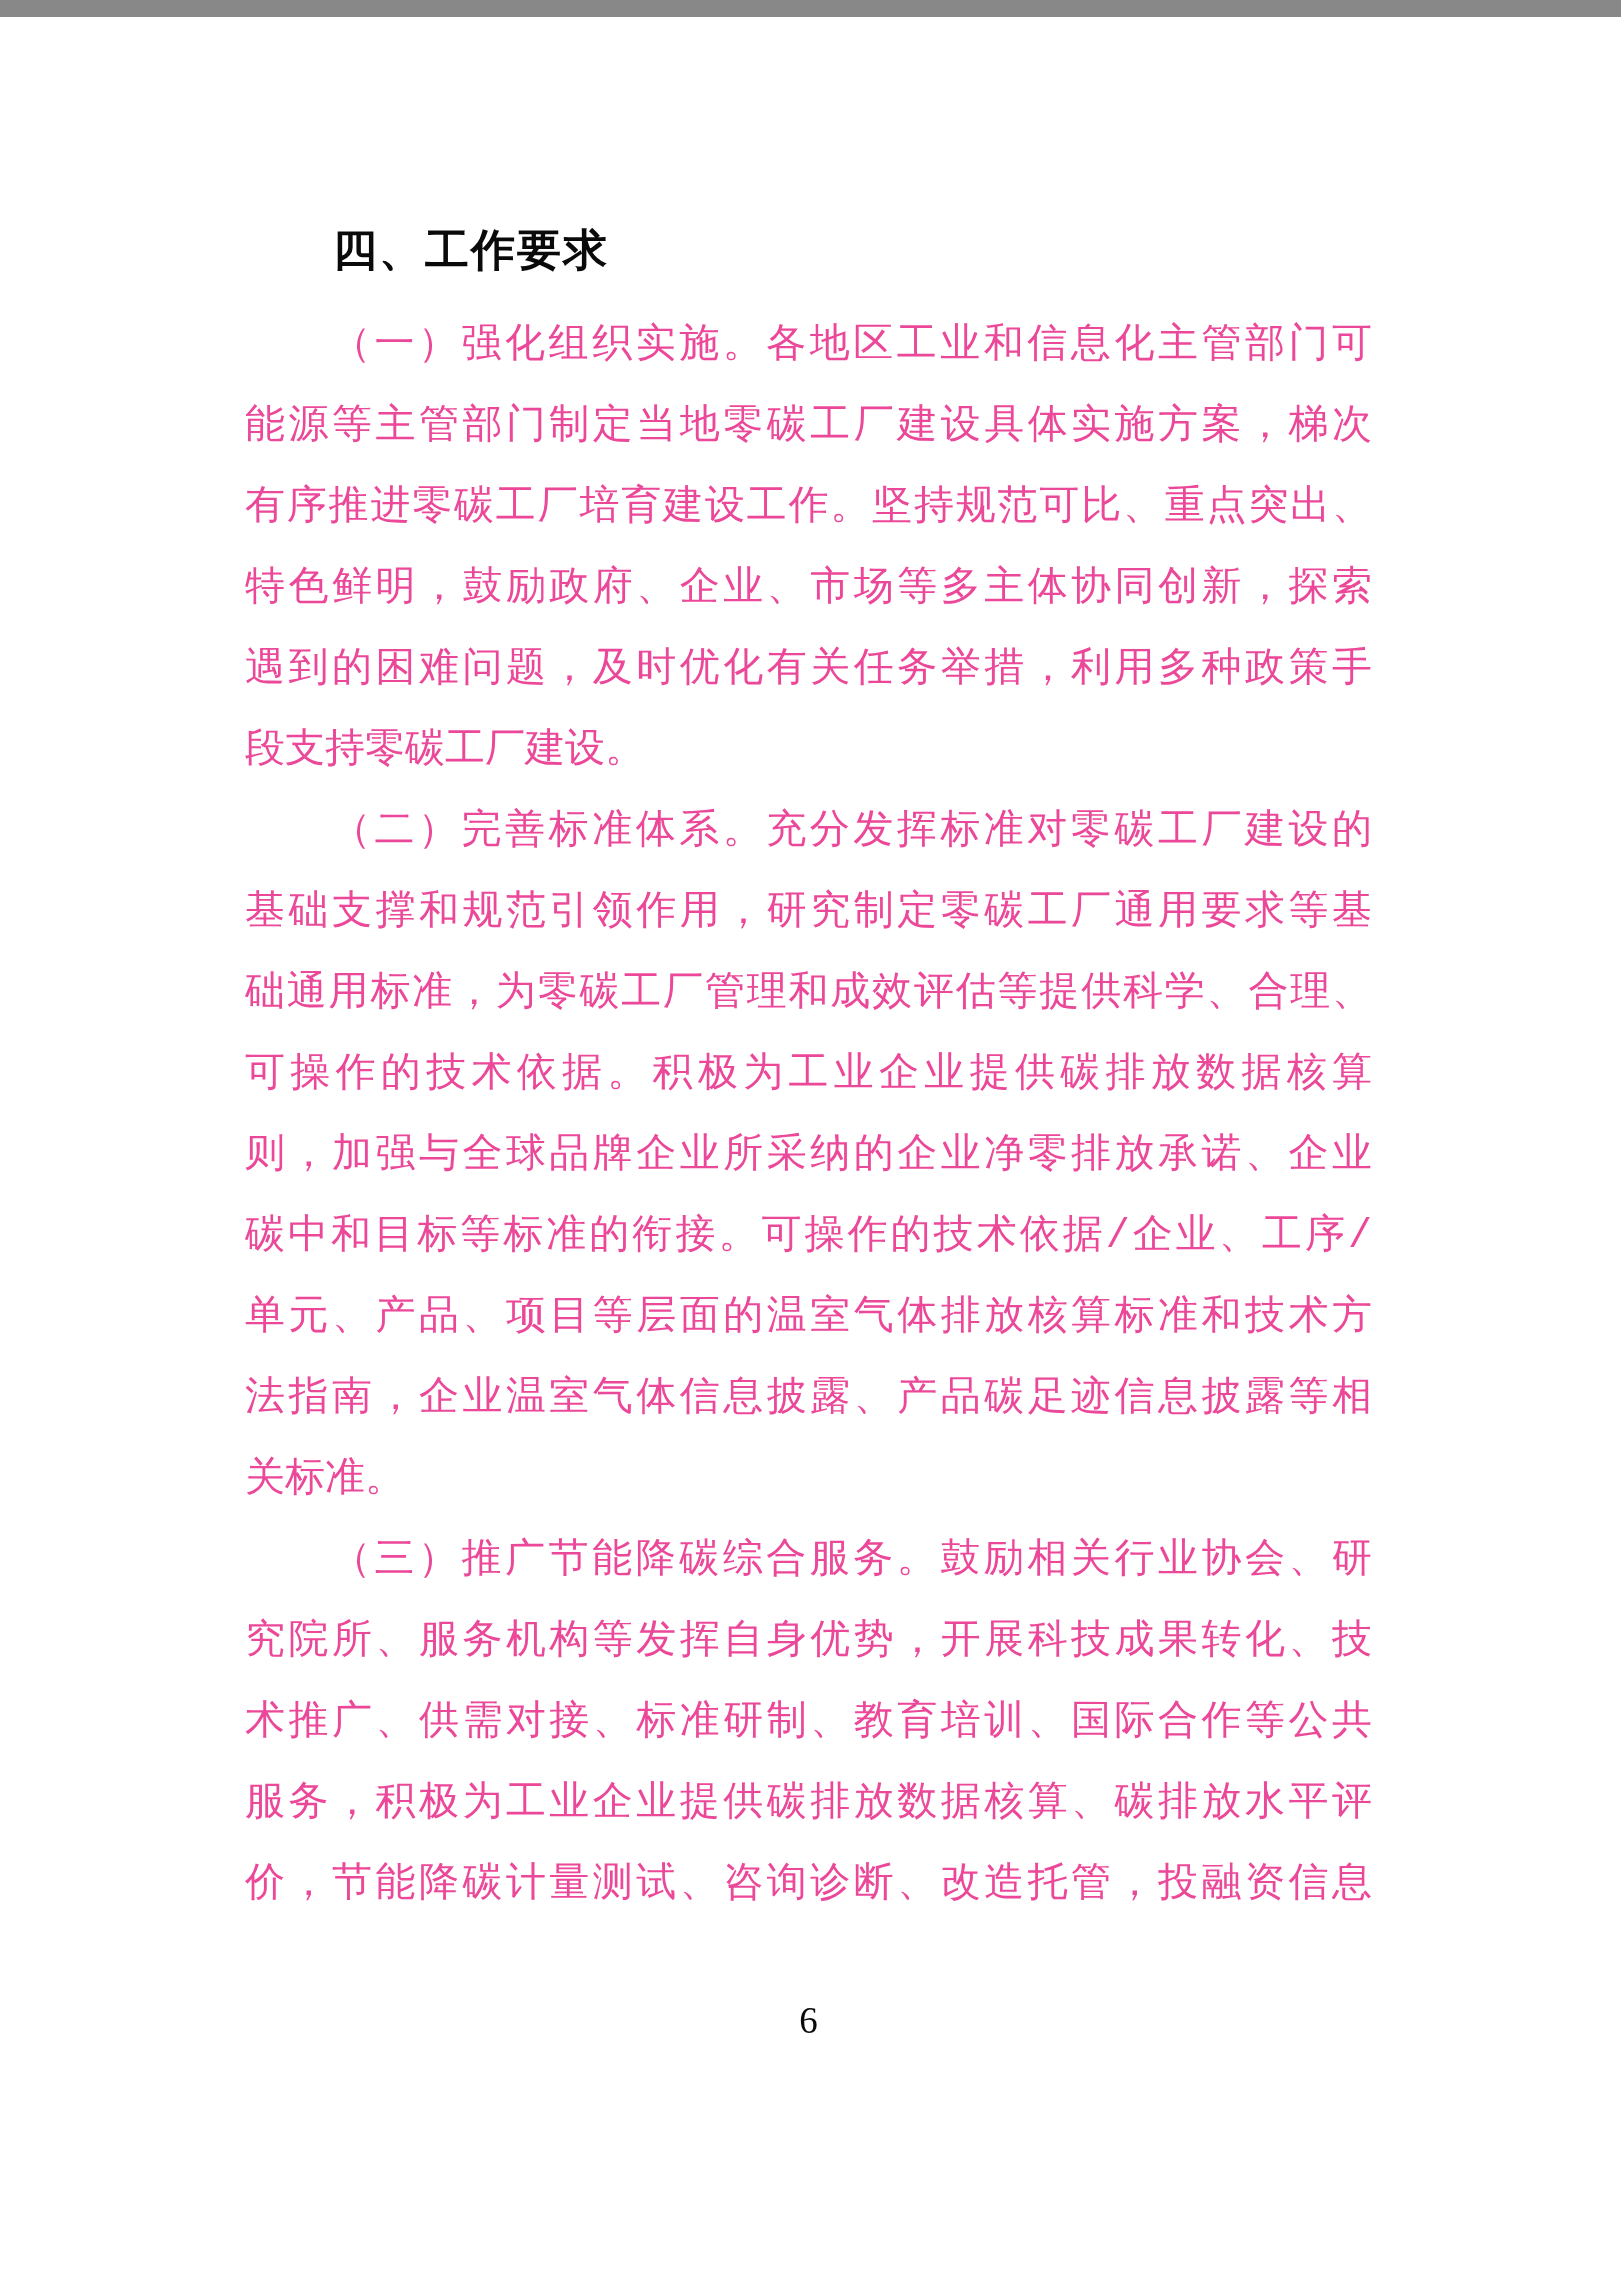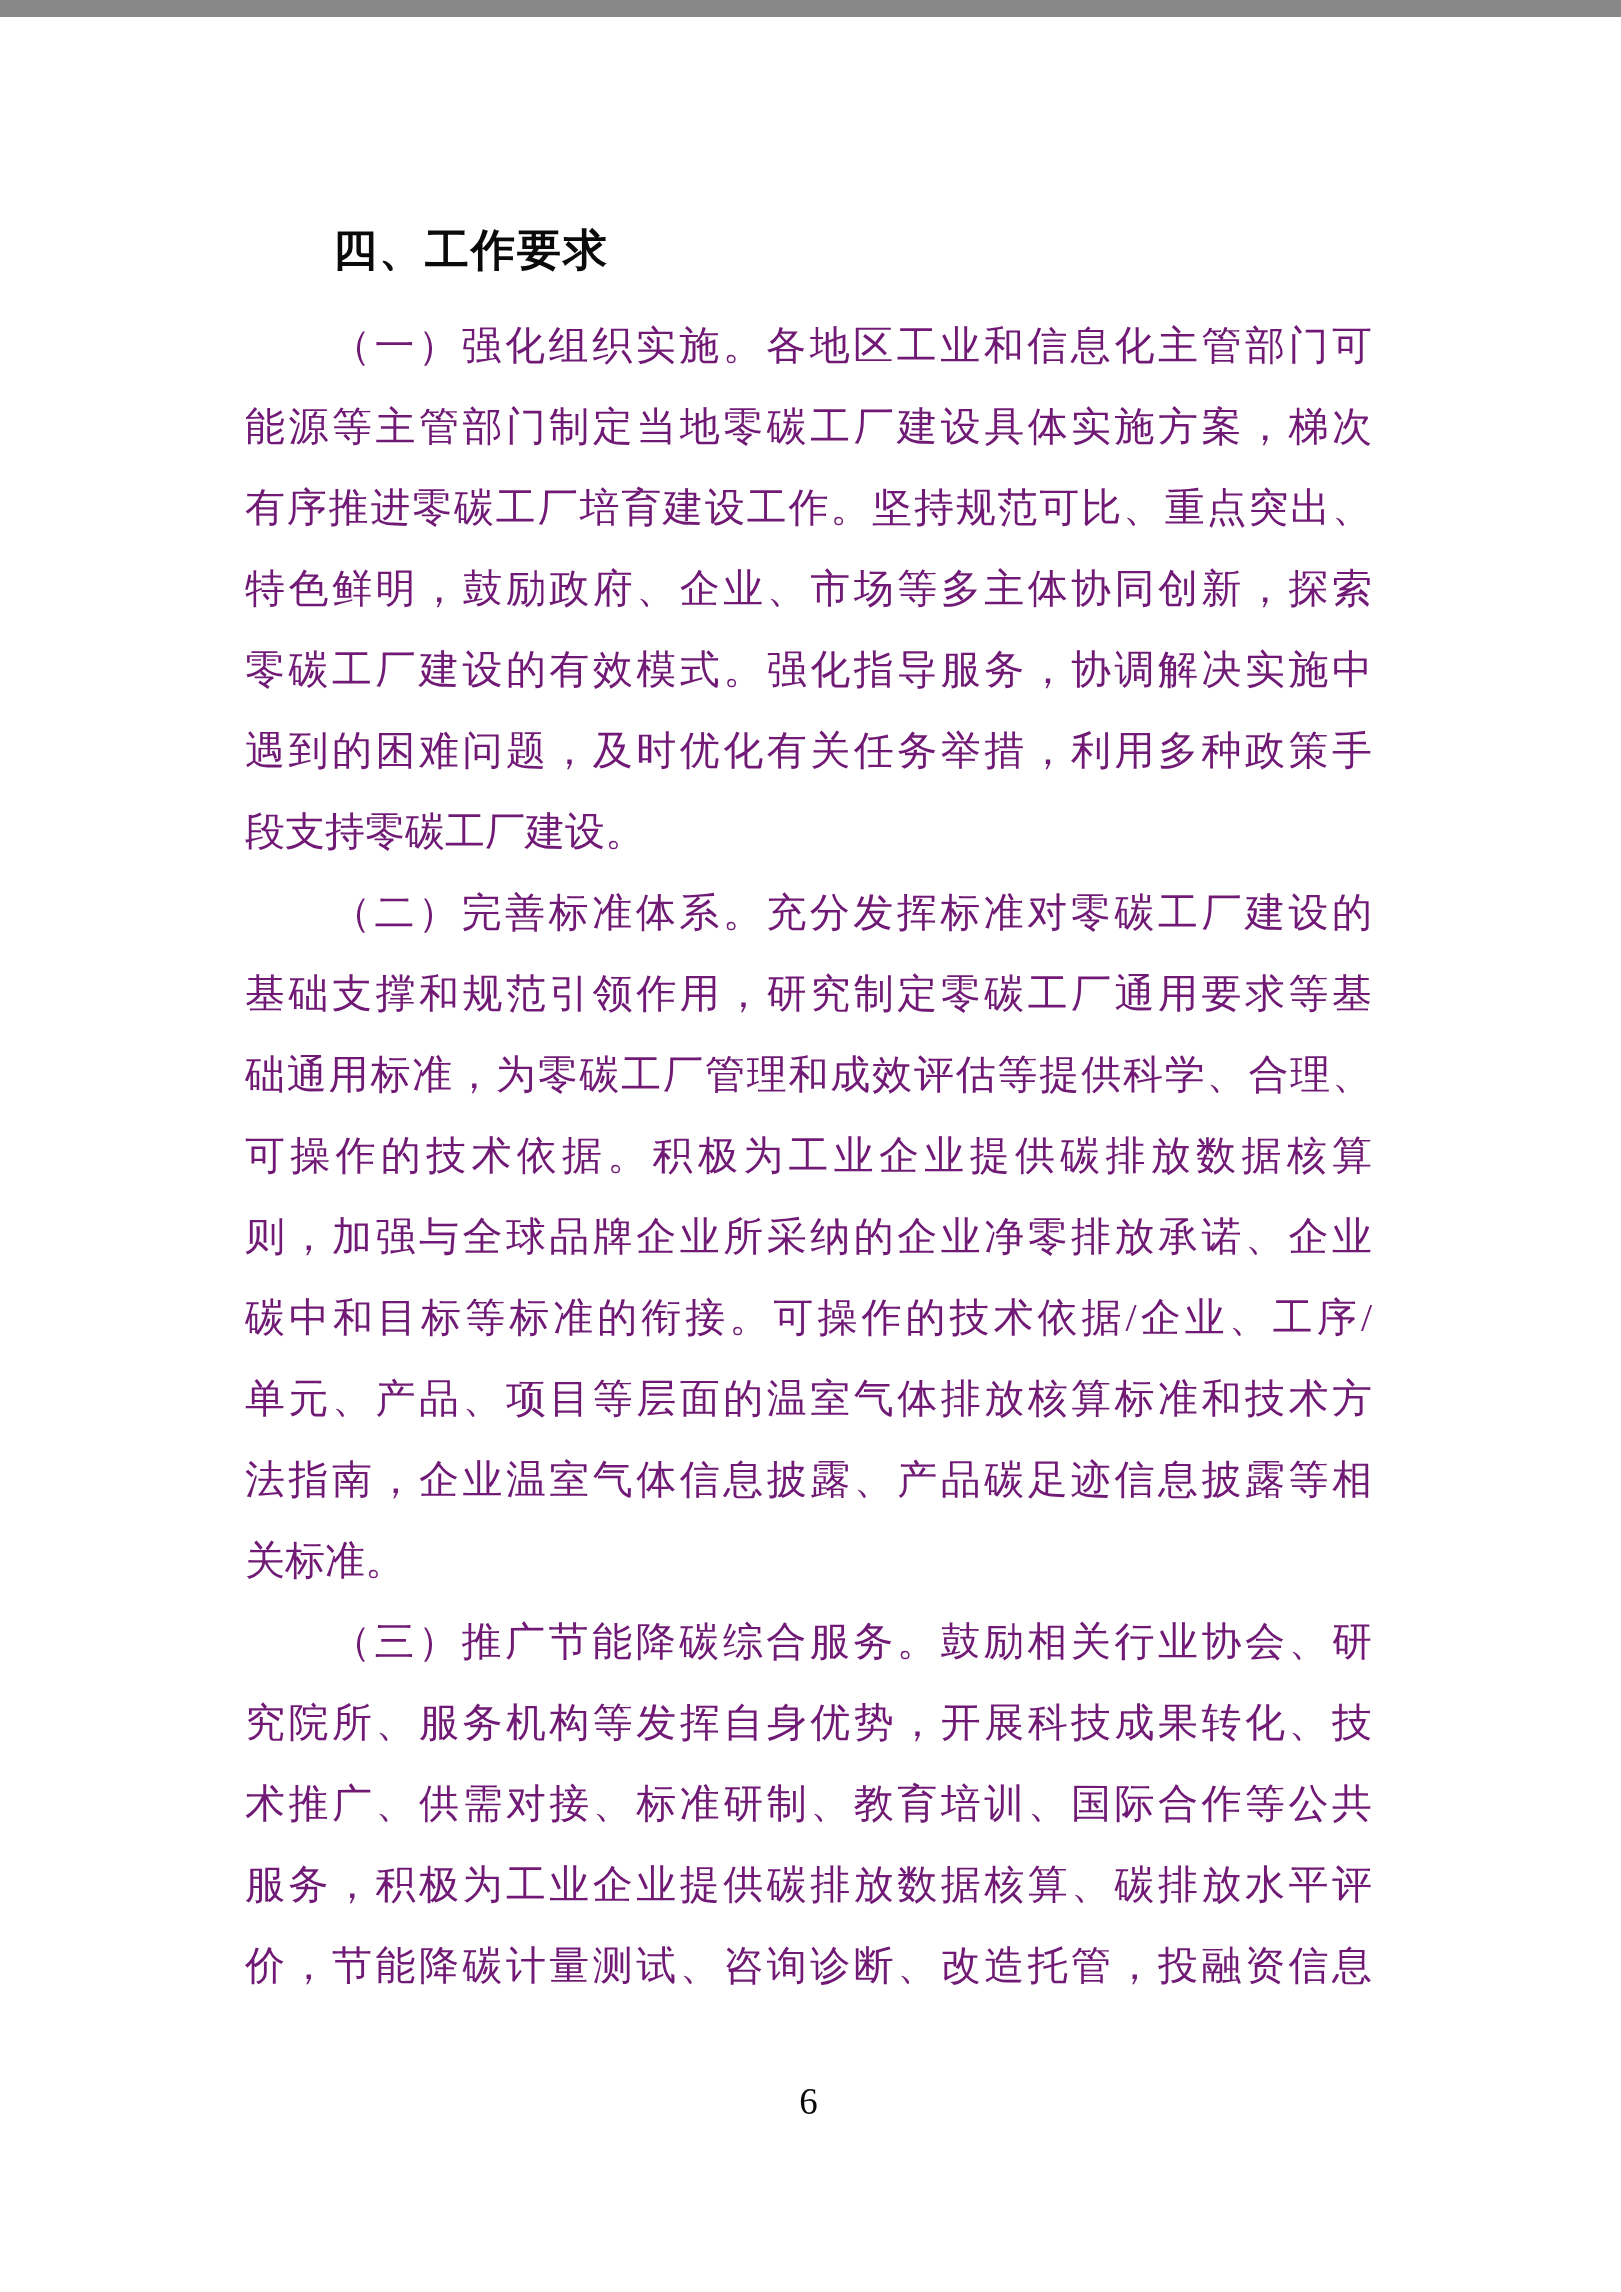--- a/index.html
+++ b/index.html
@@ -22,22 +22,22 @@
     font-family: "Liberation Sans", "DejaVu Sans", sans-serif;
     font-weight: 700;
     font-size: 44px;
     line-height: 67px;
     text-indent: 88px;
     margin: 0 0 21.6px 0;
     letter-spacing: 2px;
     color: #0a0a0a;
   }
   .body-lines {
-    font-family: Liberation Serif, serif;
-    color: #701a75;
+    font-family: Liberation Mono, monospace;
+    color: #ec4899;
   }
   .line {
     height: 81px;
     line-height: 81px;
     font-size: 40px;
     text-align: justify;
     text-align-last: justify;
     text-justify: inter-ideograph;
     overflow: hidden;
   }
@@ -63,21 +63,20 @@
 
   <h1 class="heading">四、工作要求</h1>
 
   <div class="body-lines">
 
     <div>
       <div class="line indent">（一）强化组织实施。各地区工业和信息化主管部门可</div>
       <div class="line">能源等主管部门制定当地零碳工厂建设具体实施方案，梯次</div>
       <div class="line">有序推进零碳工厂培育建设工作。坚持规范可比、重点突出、</div>
       <div class="line">特色鲜明，鼓励政府、企业、市场等多主体协同创新，探索</div>
-      <div class="line">零碳工厂建设的有效模式。强化指导服务，协调解决实施中</div>
       <div class="line">遇到的困难问题，及时优化有关任务举措，利用多种政策手</div>
       <div class="line short">段支持零碳工厂建设。</div>
     </div>
 
     <div>
       <div class="line indent">（二）完善标准体系。充分发挥标准对零碳工厂建设的</div>
       <div class="line">基础支撑和规范引领作用，研究制定零碳工厂通用要求等基</div>
       <div class="line">础通用标准，为零碳工厂管理和成效评估等提供科学、合理、</div>
       <div class="line">可操作的技术依据。积极为工业企业提供碳排放数据核算</div>
       <div class="line">则，加强与全球品牌企业所采纳的企业净零排放承诺、企业</div>

